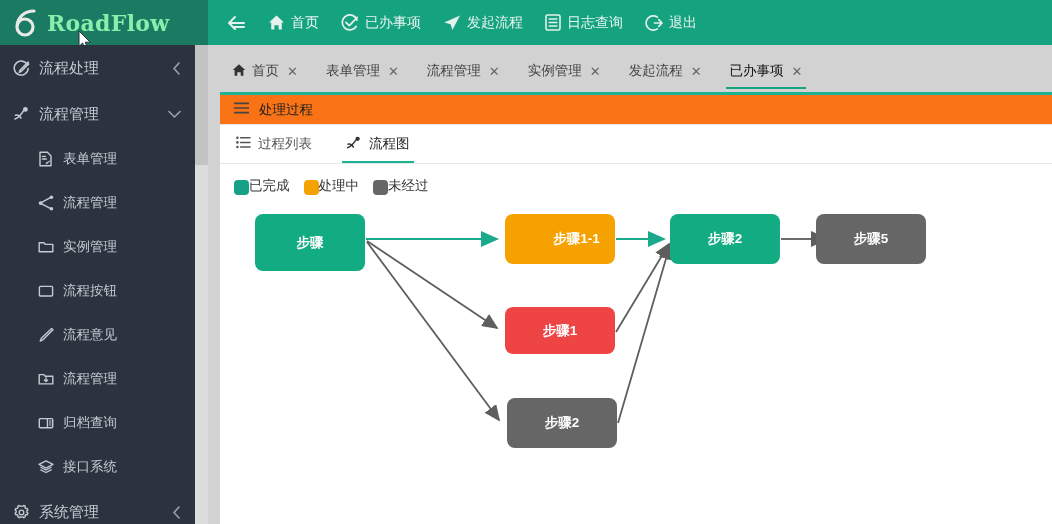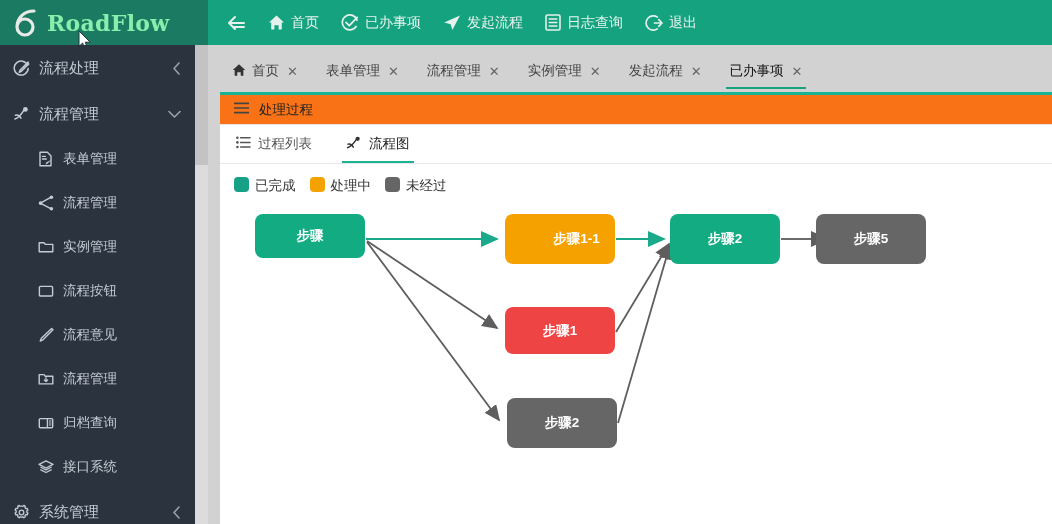--- a/index.html
+++ b/index.html
@@ -45,21 +45,21 @@
   .panel{ position:absolute; left:12px; top:47px; width:832px; height:432px; background:#fff; border-top:3px solid #1ab394; }
   .panel-head{ height:30px; background:#f97316; border-bottom:1px solid #e5e5e5; display:flex; align-items:center; gap:10px; padding-left:14px; font-size:13.5px; color:#333; }
   .panel-head .ttl{ font-weight:normal; color:#222; }
 
   .subtabs{ height:39px; display:flex; align-items:center; padding-left:12px; gap:26px; border-bottom:1px solid #e8e8e8; background:#fff; }
   .subtab{ display:flex; align-items:center; gap:7px; font-size:13.5px; color:#555; height:38px; cursor:pointer; position:relative; padding:0 4px; }
   .subtab.active{ color:#222; }
   .subtab.active:after{ content:""; position:absolute; left:0; right:0; bottom:0; height:2.5px; background:#1ab394; }
 
   .legend{ display:flex; align-items:center; gap:14px; padding:13px 0 0 14px; font-size:13.5px; color:#333; }
-  .legend-item{ display:flex; align-items:flex-start; gap:6px; }
+  .legend-item{ display:flex; align-items:flex-end; }
   .dot{ width:15px; height:15px; border-radius:4px; display:block; }
 
   .canvas{ position:relative; width:832px; height:330px; }
   .node{ position:absolute; border-radius:8px; display:flex; align-items:center; justify-content:center; color:#fff; font-size:13.5px; font-weight:bold; }
 
   .cursor{ position:absolute; left:78px; top:30px; width:15px; height:21px; pointer-events:none; }
 </style>
 </head>
 <body>
 
@@ -387,21 +387,21 @@
 
           <path d="M147,46 L277,133" stroke="#5e5e5e" stroke-width="1.8" fill="none" marker-end="url(#ak)"></path>
 
           <path d="M147,47 L279,225" stroke="#5e5e5e" stroke-width="1.8" fill="none" marker-end="url(#ak)"></path>
 
           <path d="M396,137 L449,49" stroke="#5e5e5e" stroke-width="1.8" fill="none" marker-end="url(#ak)"></path>
 
           <path d="M398,228 L450,50" stroke="#5e5e5e" stroke-width="1.8" fill="none" marker-end="url(#ak)"></path>
         </svg>
 
-        <div class="node" style="left:35px;top:19px;width:110px;height:44px;background:#12ab82;">
+        <div class="node" style="left:35px;top:19px;width:110px;height:57px;background:#12ab82;">
           <span>步骤</span>
         </div>
         <div class="node" style="left:285px;top:19px;width:110px;height:50px;background:#f5a200;padding-left:33px;">
           <span>步骤1-1</span>
         </div>
         <div class="node" style="left:450px;top:19px;width:110px;height:50px;background:#12ab82;">
           <span>步骤2</span>
         </div>
         <div class="node" style="left:596px;top:19px;width:110px;height:50px;background:#666666;">
           <span>步骤5</span>

